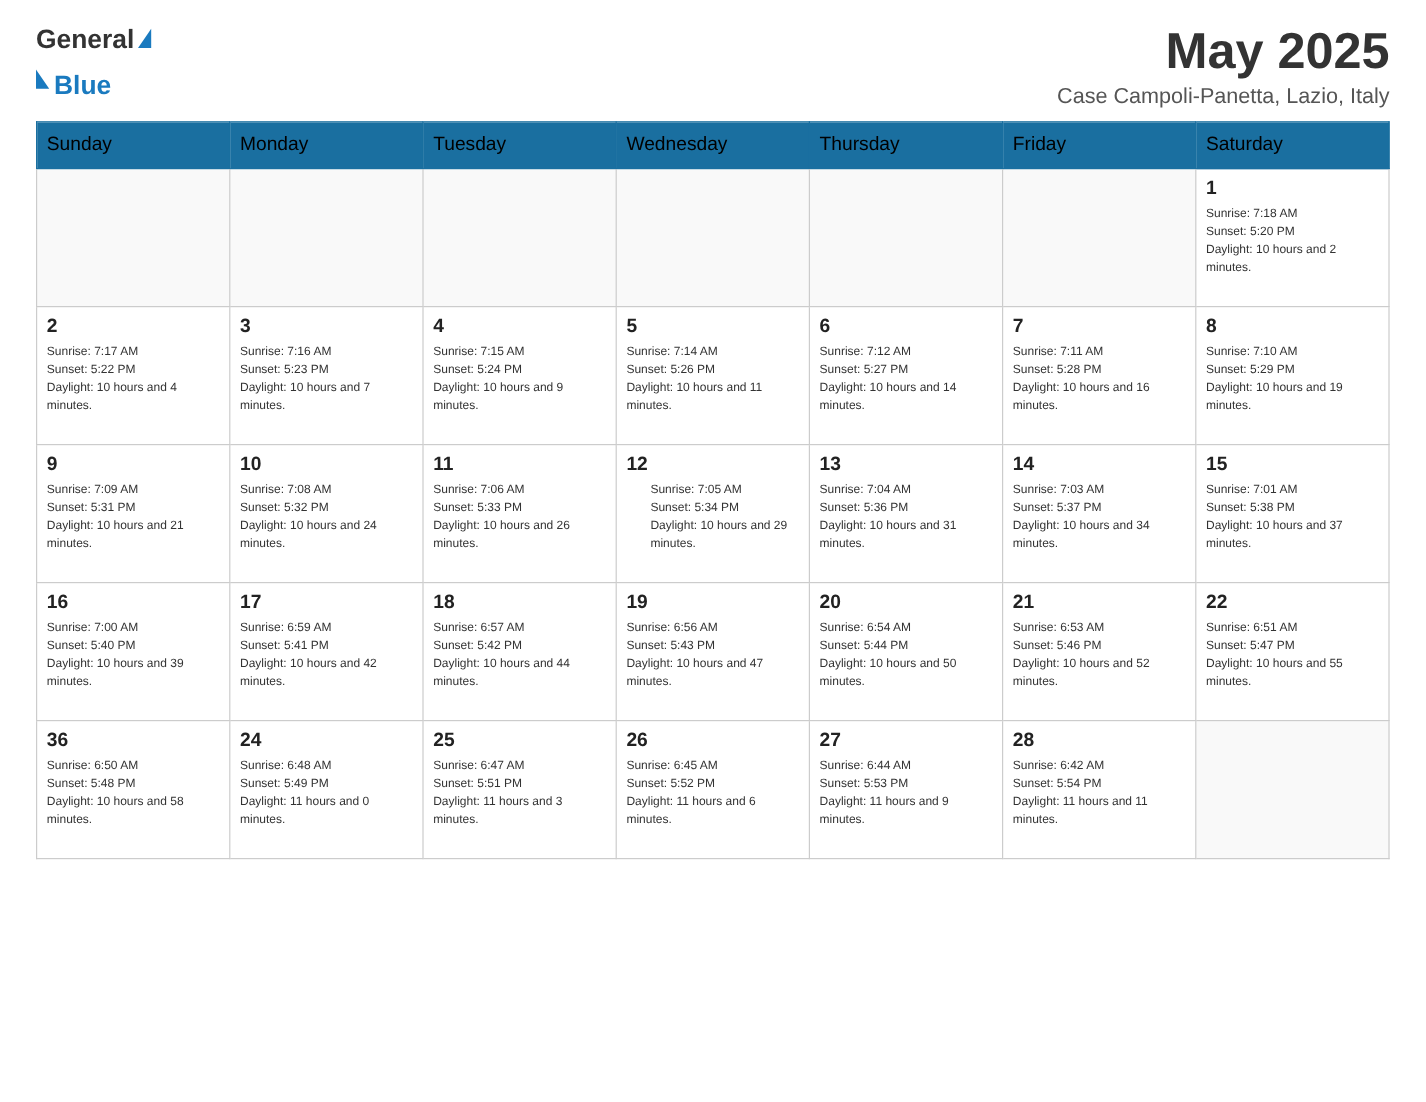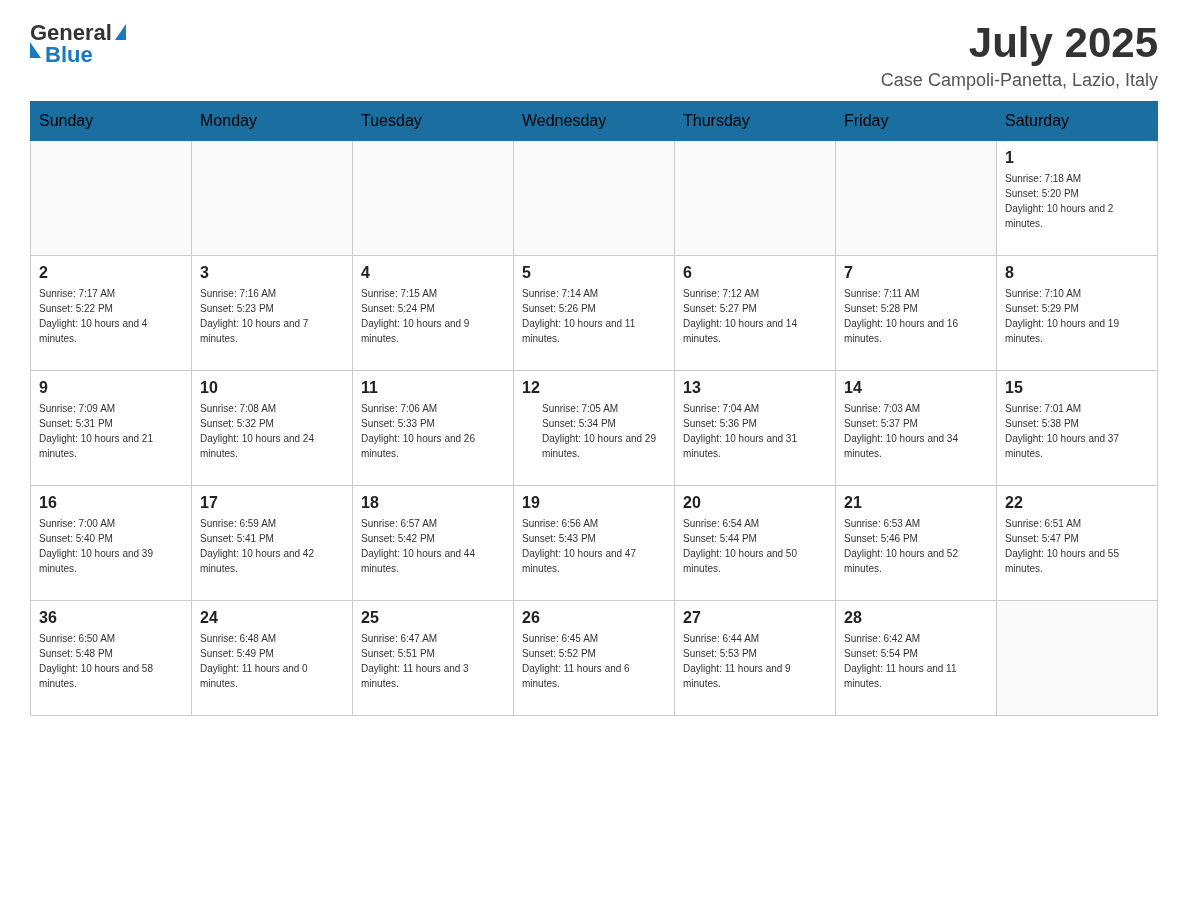--- a/index.html
+++ b/index.html
@@ -77,20 +77,21 @@
       line-height: 1.5;
       color: #333;
     }
     .empty-cell {
       background: #f9f9f9;
     }
     .logo-wrapper {
       display: flex;
       flex-direction: column;
       align-items: flex-start;
+      gap: 16px;
     }
     .logo-line1 {
       display: flex;
       align-items: center;
     }
     .logo-line2 {
       display: flex;
       align-items: flex-start;
       margin-top: -4px;
     }
@@ -103,21 +104,21 @@
     <div class="logo-line1">
       <span class="logo-text-general">General</span>
       <span style="display:inline-block; width:0; height:0; border-left:11px solid transparent; border-right:0px solid transparent; border-bottom:16px solid #1a7abf; margin-left:3px; position:relative; top:-1px;"></span>
     </div>
     <div class="logo-line2">
       <span style="display:inline-block; width:0; height:0; border-left:11px solid #1a7abf; border-top:16px solid transparent; margin-left:0px; margin-right:4px; position:relative; top:0px;"></span>
       <span class="logo-text-blue">Blue</span>
     </div>
   </div>
   <div class="title-area">
-    <div class="calendar-title">July 2025</div>
+    <div class="calendar-title">May 2025</div>
     <div class="calendar-subtitle">Case Campoli-Panetta, Lazio, Italy</div>
   </div>
 </div>
 
 <table class="calendar">
   <thead>
     <tr>
     <th>Sunday</th>
         <th>Monday</th>
         <th>Tuesday</th>

